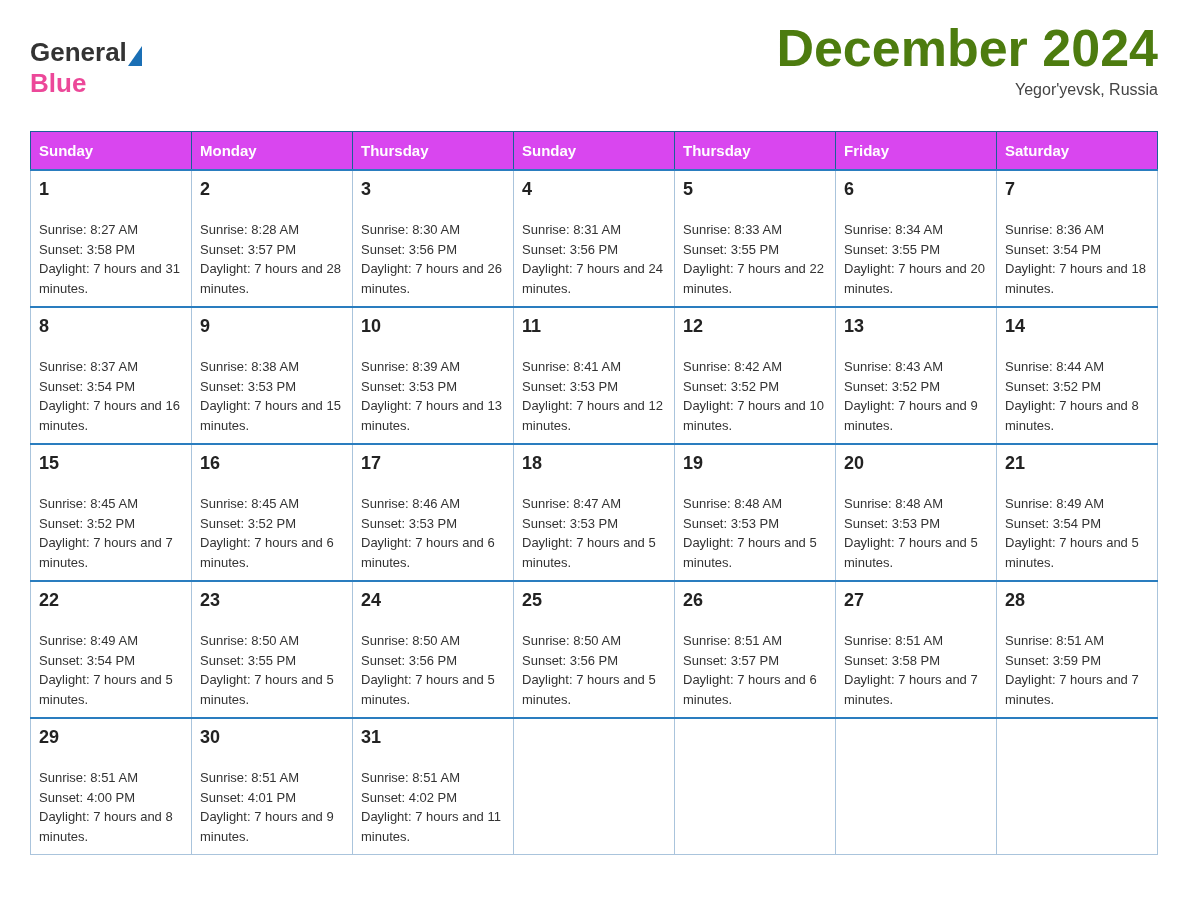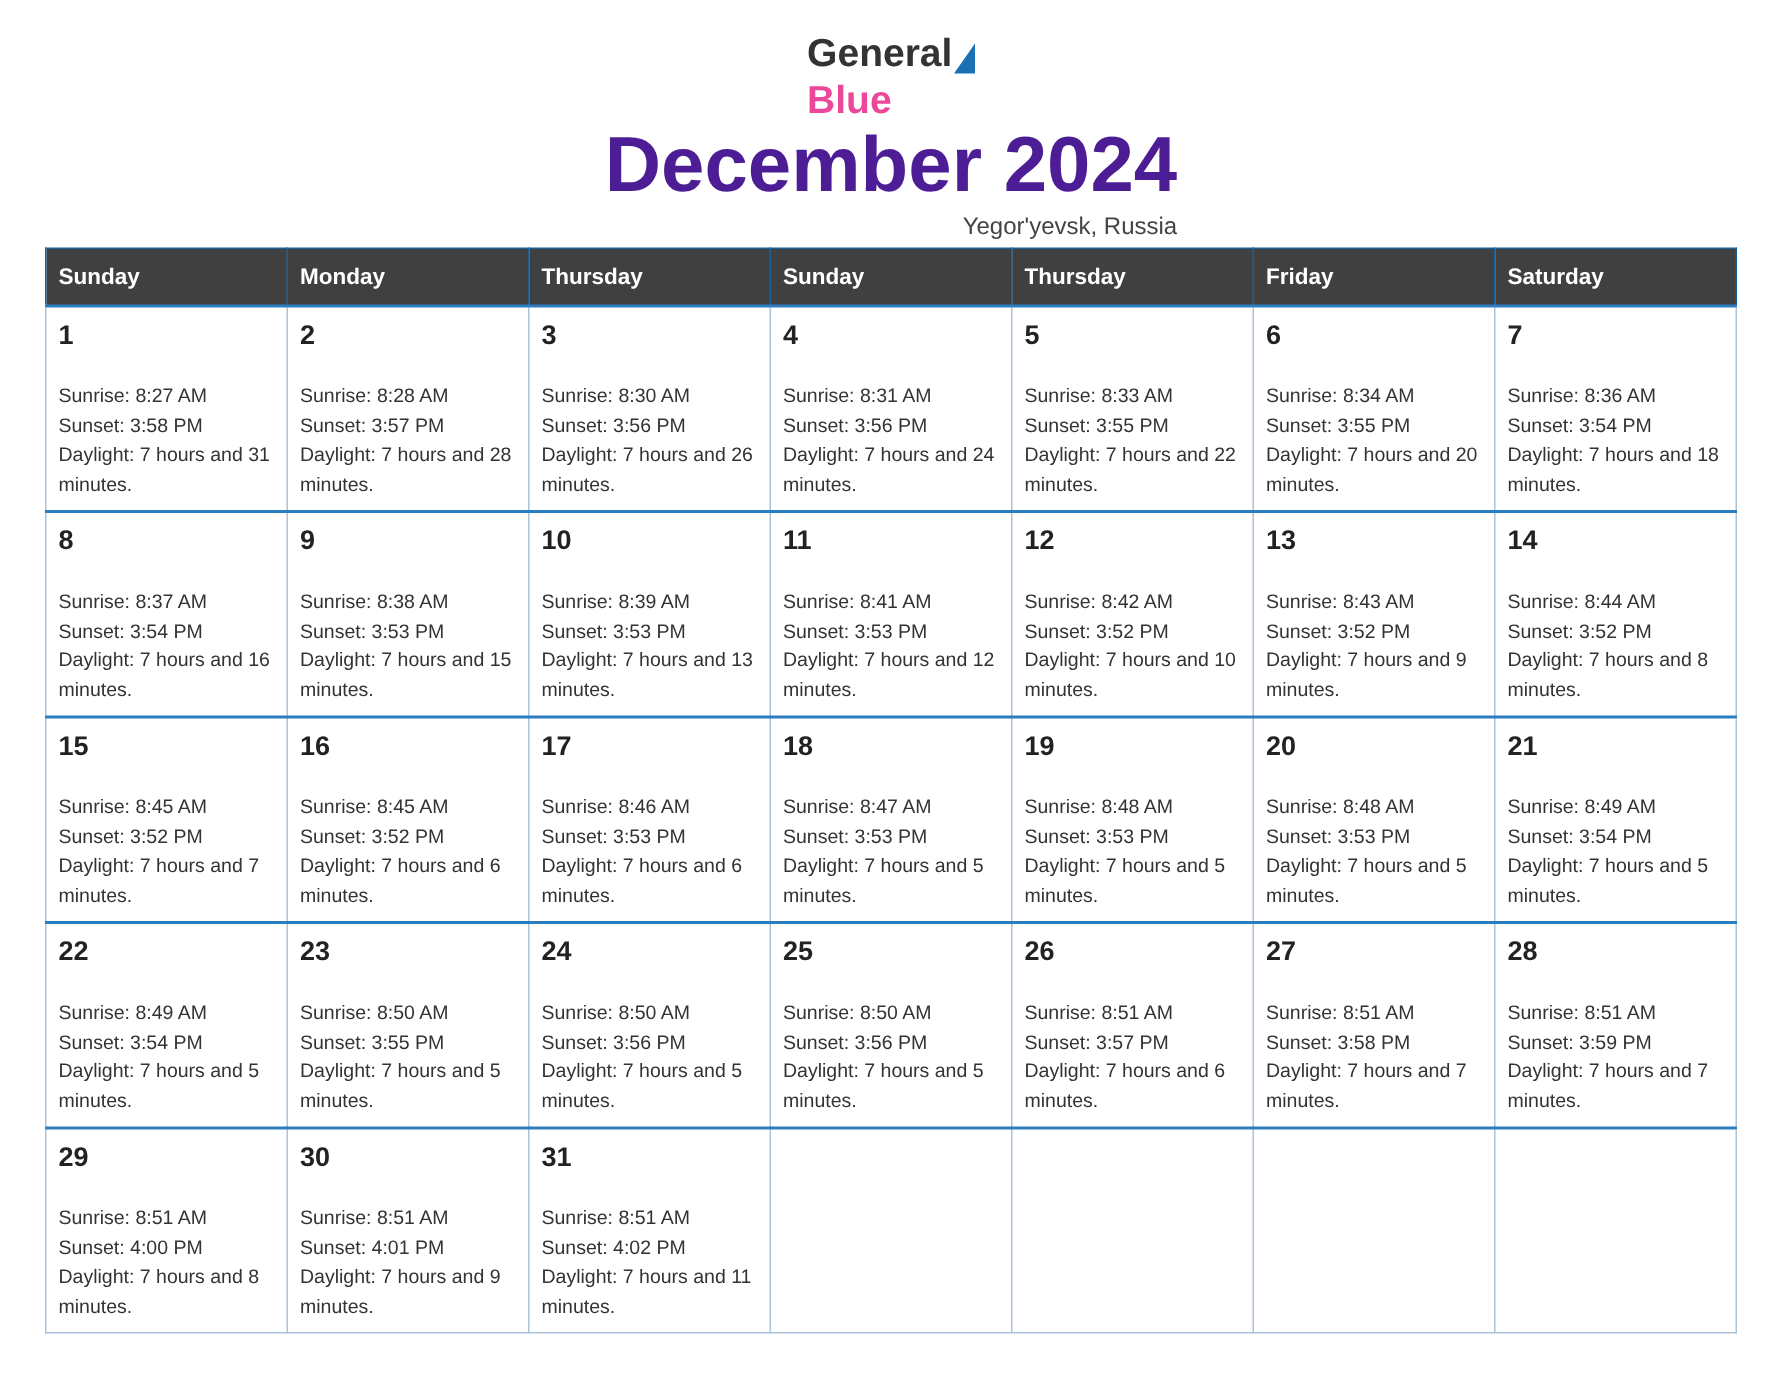--- a/index.html
+++ b/index.html
@@ -6,51 +6,50 @@
     body {
       font-family: Arial, sans-serif;
       background: #fff;
       width: 1188px;
       min-height: 918px;
       padding: 20px 30px;
     }
     .header {
       display: flex;
       justify-content: space-between;
-      align-items: center;
-      margin-bottom: 4px;
-      flex-direction: column;
+      align-items: flex-end;
+      margin-bottom: 32px;
     }
     .logo {
       display: flex;
       flex-direction: column;
       align-items: flex-start;
     }
     .title-block {
       text-align: right;
     }
     .title-block h1 {
       font-size: 52px;
       font-weight: bold;
-      color: #4c1d95;
+      color: #4d7c0f;
       line-height: 1.1;
     }
     .title-block h2 {
       font-size: 16px;
       font-weight: normal;
       color: #444;
       margin-top: 4px;
     }
     table {
       width: 100%;
       border-collapse: collapse;
       table-layout: fixed;
     }
     thead tr th {
-      background-color: #404040;
+      background-color: #d946ef;
       color: #fff;
       font-size: 15px;
       font-weight: bold;
       padding: 10px 8px;
       text-align: left;
       border: 1px solid #1a6099;
     }
     tbody tr td {
       vertical-align: top;
       padding: 8px 8px;

